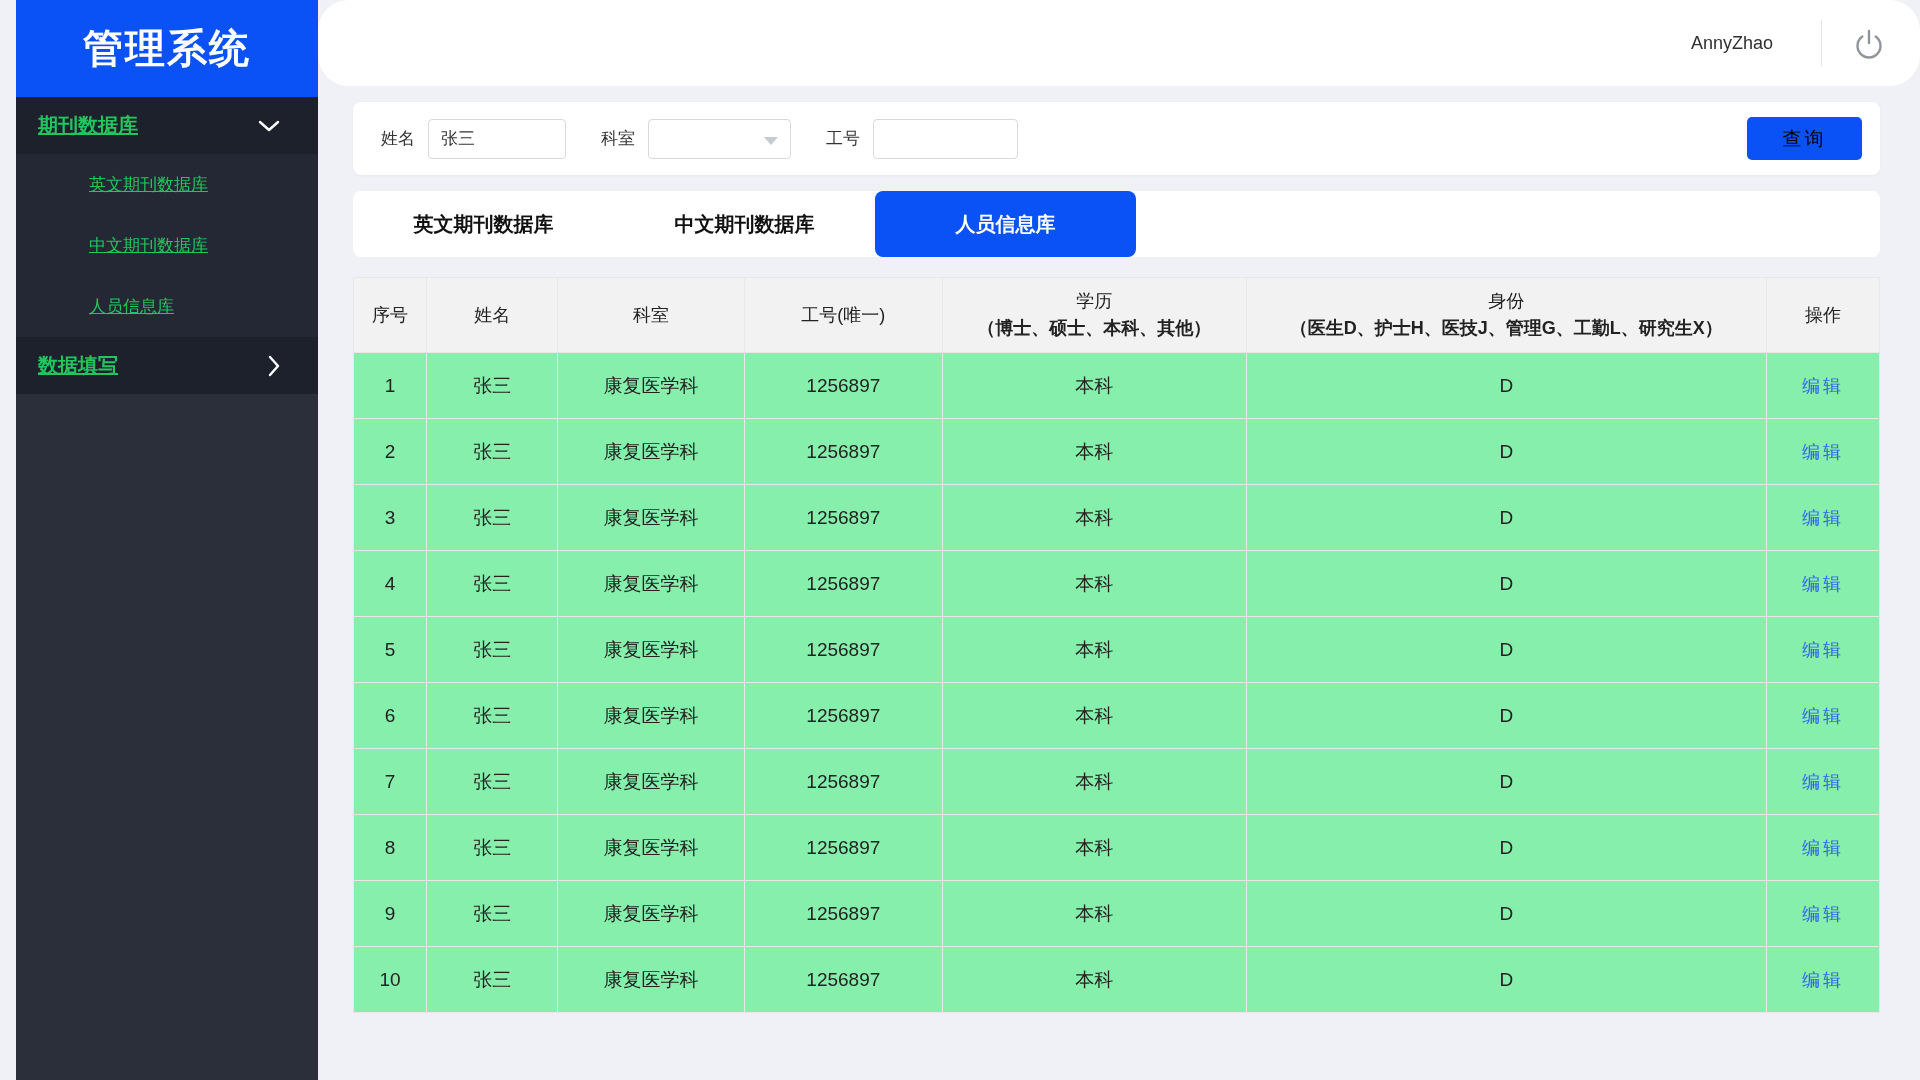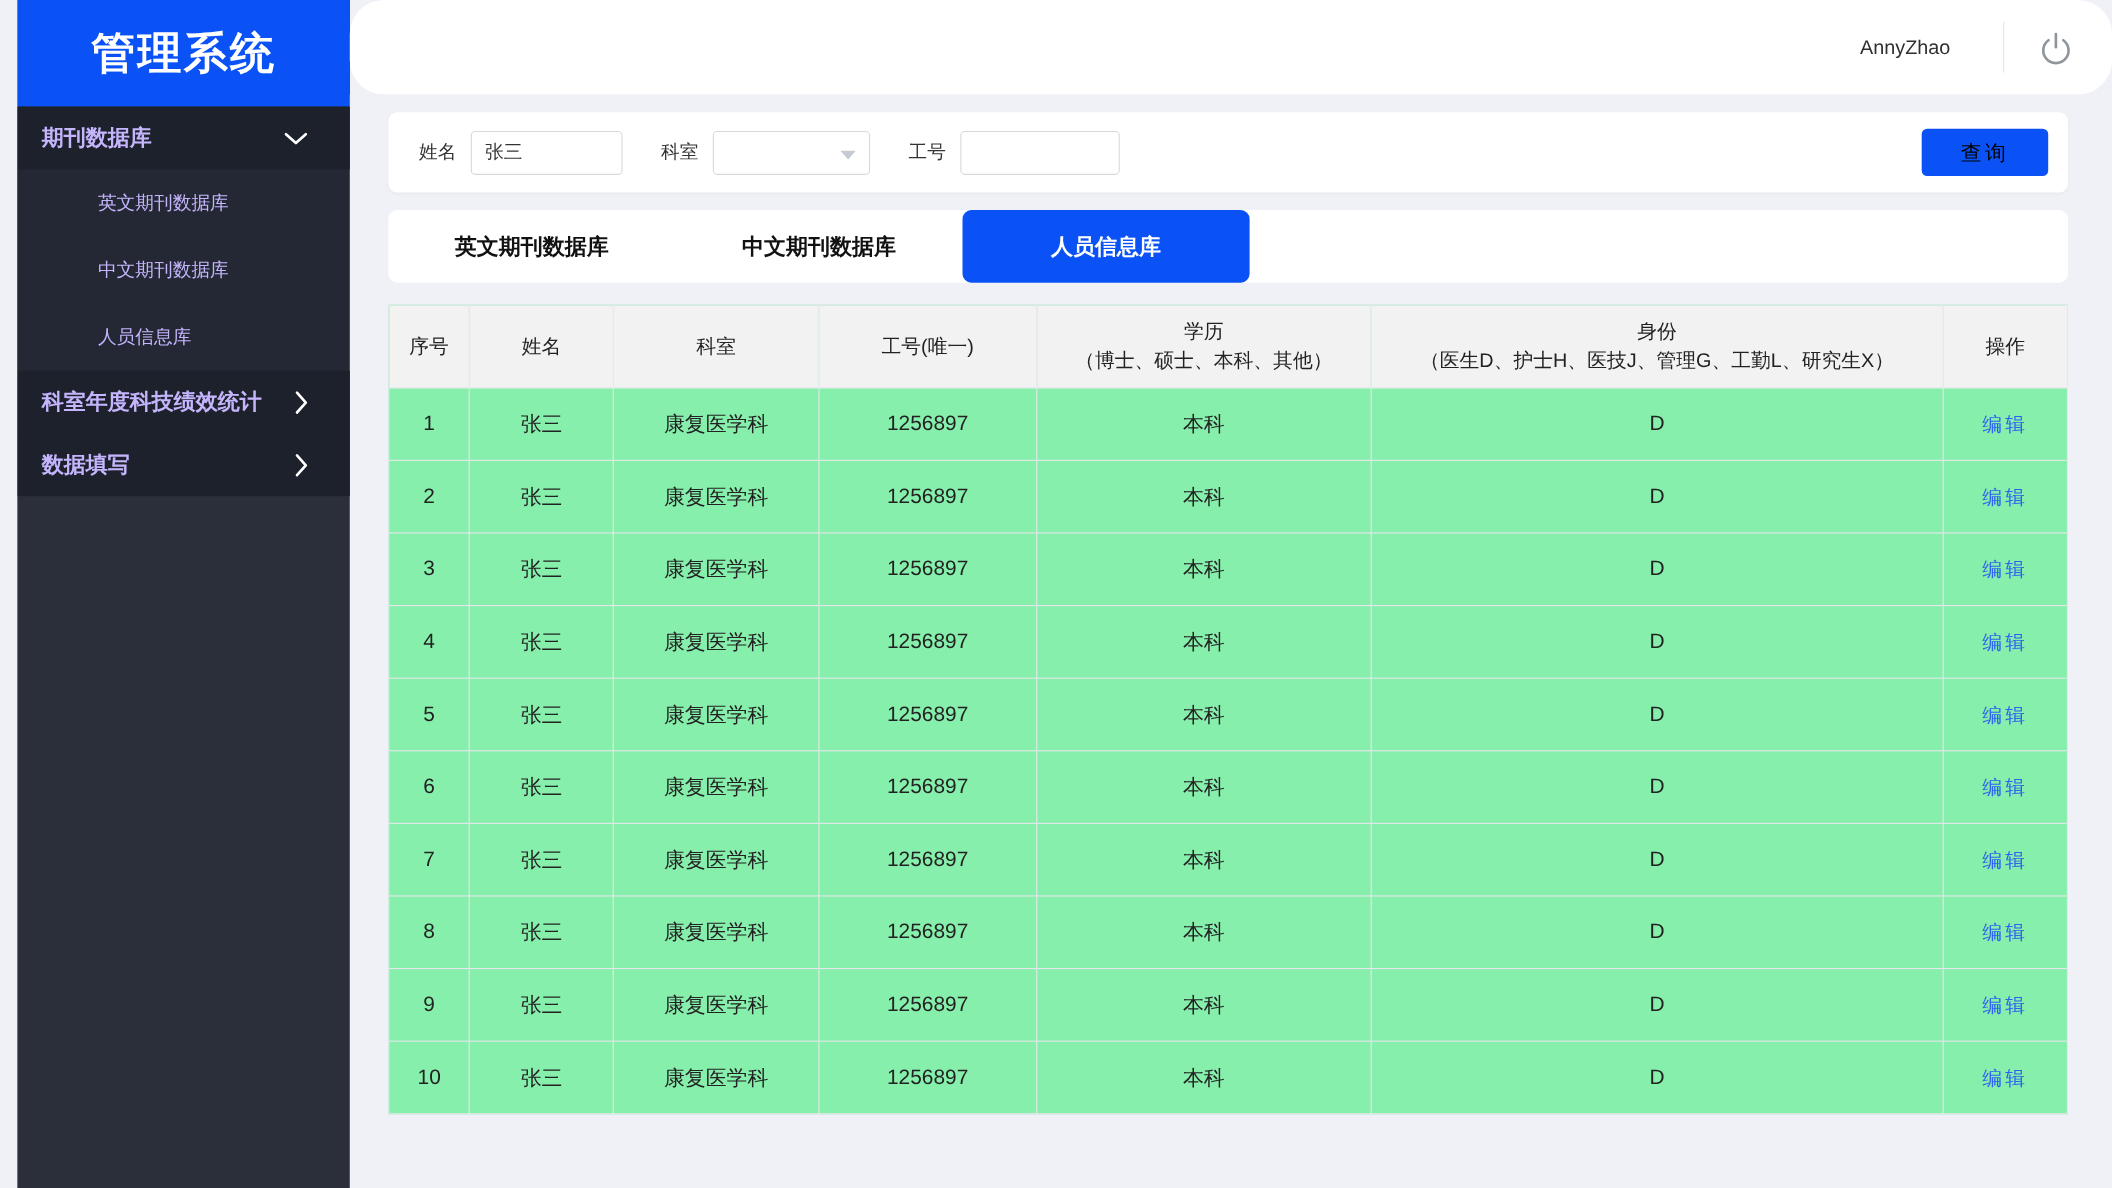--- a/index.html
+++ b/index.html
@@ -6,21 +6,21 @@
   html,body { width:1920px; height:1080px; overflow:hidden; }
   body { font-family:"Liberation Sans","DejaVu Sans",sans-serif; background:#f0f1f6; }
   .app { display:flex; width:100%; height:100%; }
 
   
   .sidebar { width:302px; flex:0 0 302px; height:100%; display:flex; flex-direction:column; background:#2a2f3a;margin-left:16px; }
   .logo { height:97px; background:var(--primary,#0a52f5); color:#fff; font-size:40px; font-weight:bold;
           display:flex; align-items:center; justify-content:center; letter-spacing:2px; }
   .menu { background:#242834; }
   .menu-item { position:relative; display:flex; align-items:center; justify-content:space-between;
-               color:#c4b5fd; cursor:pointer; padding:0 38px 0 22px; }
+               color:#22c55e; cursor:pointer; padding:0 38px 0 22px;text-decoration:underline; }
   .menu-item.parent { height:57px; background:#1d212b; font-size:20px; font-weight:bold; }
   .menu-item.parent.active { background:#4a4e58; border-left:5px solid #2a6af5; padding-left:17px; }
   .submenu { background:#242834; }
   .menu-item.sub { height:61px; font-size:17px; font-weight:500; padding-left:73px; justify-content:flex-start; }
   .chev { display:flex; align-items:center; }
   .sidebar-rest { flex:1; background:#2a2f3a; }
 
   
   .main { flex:1; display:flex; flex-direction:column; height:100%; }
   .topbar { height:86px; background:#ffffff; display:flex; align-items:center; justify-content:flex-end;
@@ -55,21 +55,21 @@
          font-weight:bold; color:#111; cursor:pointer; }
   .tab.active { background:var(--primary,#0a52f5); color:#fff; border-radius:8px; }
 
   
   .table-wrap { margin-top:20px; }
   table { width:100%; border-collapse:collapse; background:#86efac; table-layout:fixed; }
   th, td { border:1px solid #e7e8ec; text-align:center; vertical-align:middle; }
   thead th { background:#f2f2f3; height:75px; font-size:18px; font-weight:500; color:#222; line-height:1.5;
              padding:0 4px; }
   tbody td { height:66px; font-size:19px; color:#222; }
-  .th-line2 { font-size:18px; font-weight:400; }
+  .th-line2 { font-size:18px; font-weight:700; }
   .th-line2:empty { display:none; }
   .edit-link { color:var(--link,#2f62f1); letter-spacing:3px; font-size:18px; cursor:pointer; text-decoration:none; }
 </style>
 </head>
 <body>
 
 <div class="app">
 
   <aside class="sidebar">
     <div class="logo">管理系统</div>
@@ -85,28 +85,20 @@
       <div class="submenu">
         <div class="menu-item sub">
           <span>英文期刊数据库</span>
         </div>
         <div class="menu-item sub">
           <span>中文期刊数据库</span>
         </div>
         <div class="menu-item sub">
           <span>人员信息库</span>
         </div>
-      </div>
-      <div class="menu-item parent">
-        <span>科室年度科技绩效统计</span>
-        <span class="chev">
-          <svg width="12" height="22" viewBox="0 0 12 22">
-              <polyline points="2,2 10,11 2,20" fill="none" stroke="#ffffff" stroke-width="2.4" stroke-linecap="round" stroke-linejoin="round"></polyline>
-            </svg>
-        </span>
       </div>
       <div class="menu-item parent">
         <span>数据填写</span>
         <span class="chev">
           <svg width="12" height="22" viewBox="0 0 12 22">
               <polyline points="2,2 10,11 2,20" fill="none" stroke="#ffffff" stroke-width="2.4" stroke-linecap="round" stroke-linejoin="round"></polyline>
             </svg>
         </span>
       </div>
     </nav>

